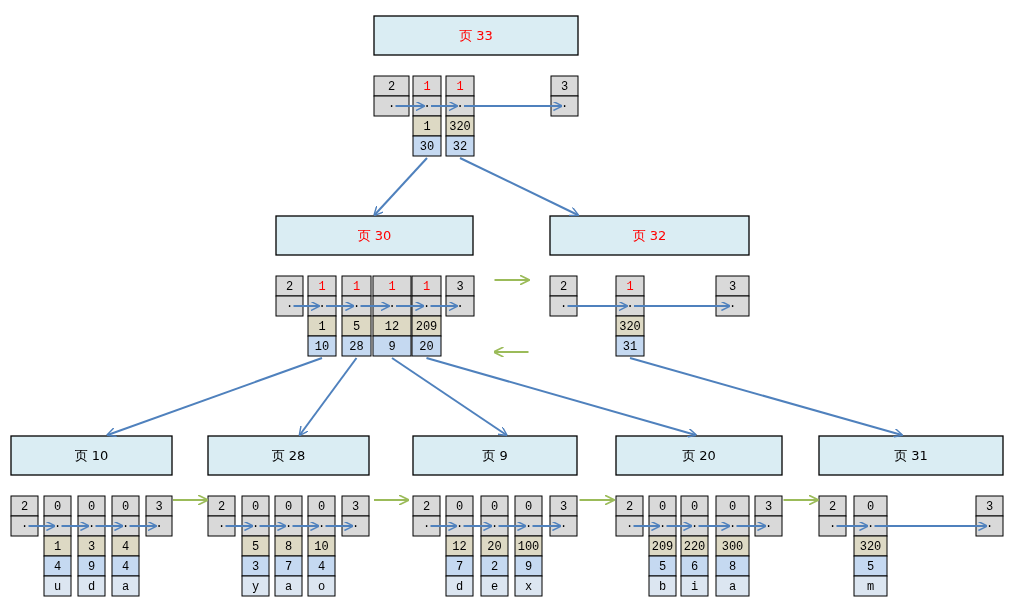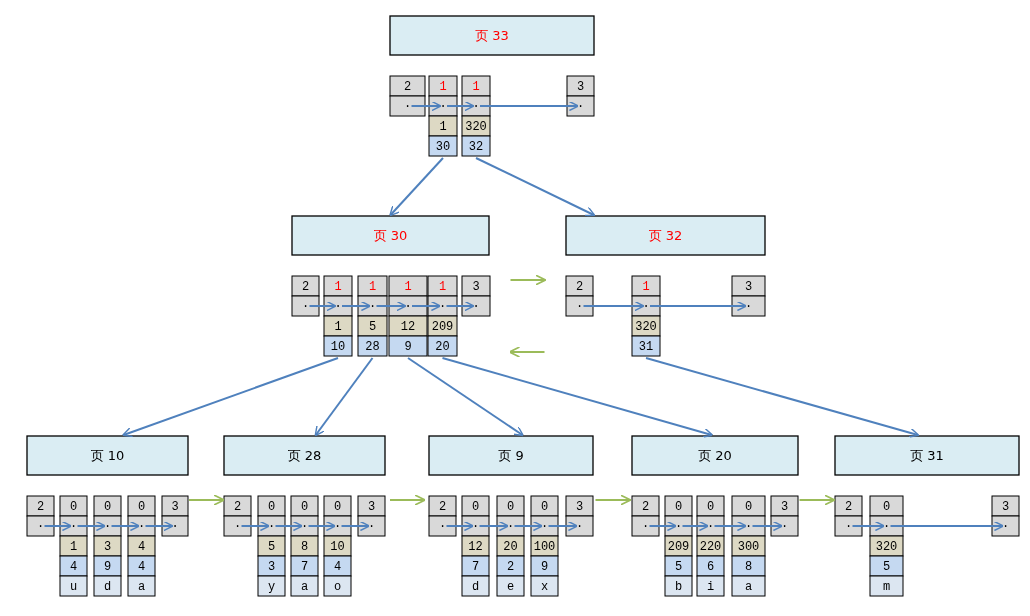--- a/index.html
+++ b/index.html
@@ -1,17 +1,17 @@
 <!DOCTYPE html>
 <html><head>
 <meta charset="utf-8">
 <style>
   html,body{margin:0;padding:0;background:#ffffff;}
   body{width:1030px;height:616px;overflow:hidden;font-family:"DejaVu Sans Mono","Liberation Mono",monospace;}
-  #stage{position:relative;width:828px;height:616px;margin-left:16px;}
+  #stage{position:relative;width:828px;height:616px;}
   svg{position:absolute;left:0;top:0;}
   .pg{fill:#daedf3;stroke:#000;stroke-width:1.3;}
   .pgt{font-size:13px;text-anchor:middle;dominant-baseline:central;font-family:"DejaVu Sans","Liberation Sans",sans-serif;}
   .cell{stroke:#000;stroke-width:1;}
   .ct{font-size:12px;text-anchor:middle;dominant-baseline:central;font-family:"Liberation Mono","DejaVu Sans Mono",monospace;}
 </style>
 </head>
 <body>
 
 <div id="stage">

